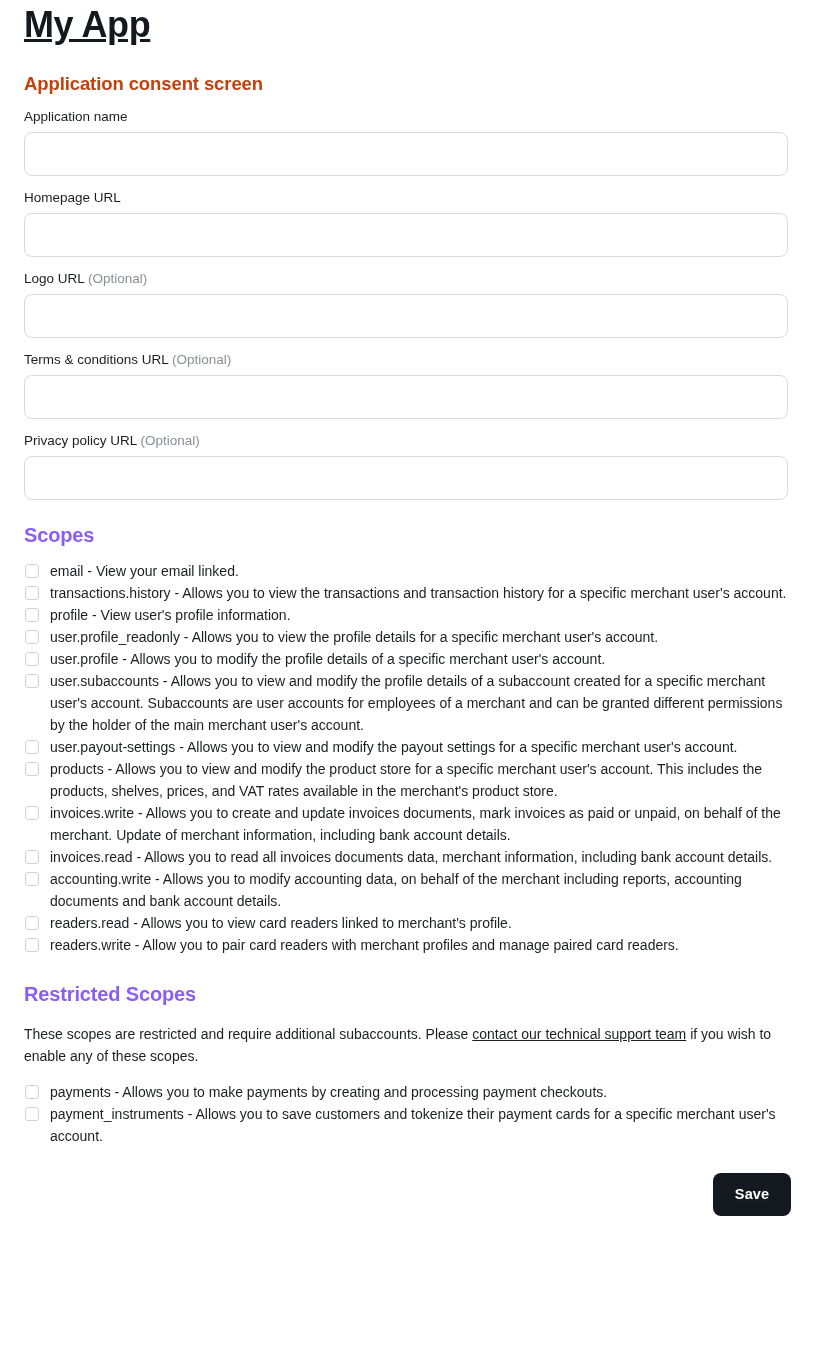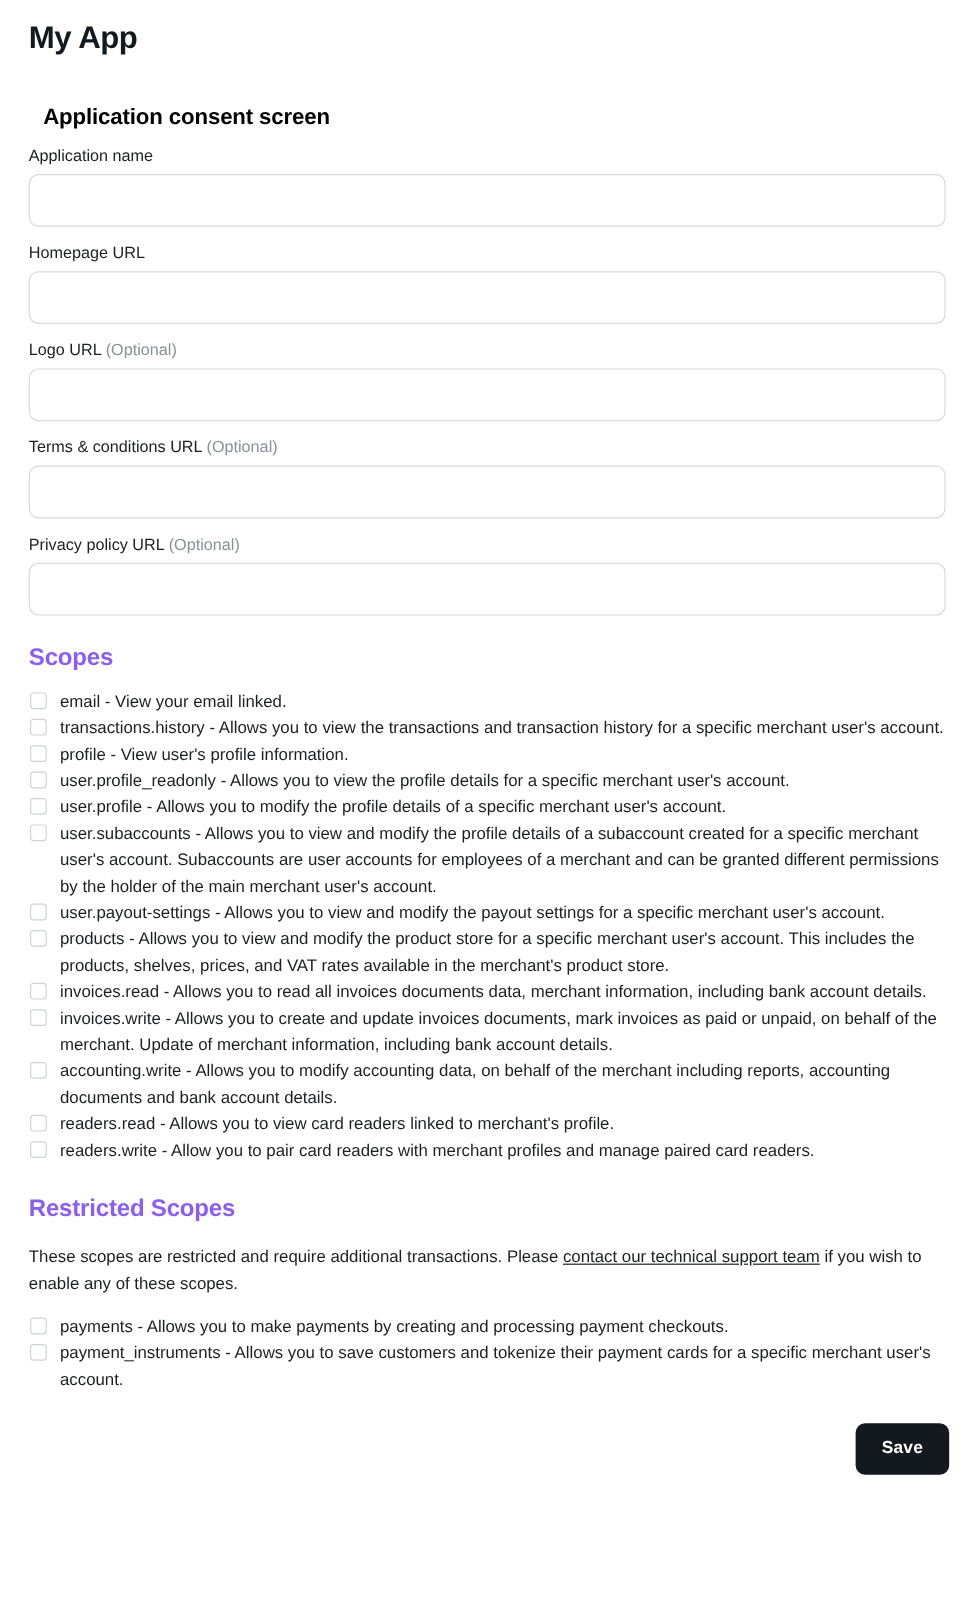--- a/index.html
+++ b/index.html
@@ -16,36 +16,37 @@
     -webkit-font-smoothing: antialiased;
     overflow: hidden;
   }
   .page {
     padding: 0 24px;
     width: 816px;
   }
 
   
   .app-title {
-    font-size: 26px;
+    font-size: 36px;
     font-weight: bold;
     line-height: 1.1;
     letter-spacing: -0.4px;
     margin: 0;
-    padding-top: 17px;
+    padding-top: 5px;
     color: #14181f;
+    text-decoration: underline;
   }
   .page-heading {
     font-size: 18.5px;
     font-weight: bold;
     line-height: 1.2;
     letter-spacing: -0.1px;
-    margin: 12px;
+    margin: 0;
     padding-top: 28px;
-    color: #000000;
+    color: #c2410c;
   }
   .section-heading {
     font-size: 20px;
     font-weight: bold;
     letter-spacing: -0.15px;
     line-height: 1.2;
     margin: 0;
     color: #8b5cf6;
   }
   #scopes-heading { padding-top: 23px; }
@@ -214,44 +215,44 @@
       <li class="scope-item">
         <input type="checkbox" class="scope-checkbox" style="">
         <span class="scope-text">user.payout-settings - Allows you to view and modify the payout settings for a specific merchant user's account.</span>
       </li>
       <li class="scope-item">
         <input type="checkbox" class="scope-checkbox" style="">
         <span class="scope-text">products - Allows you to view and modify the product store for a specific merchant user's account. This includes the products, shelves, prices, and VAT rates available in the merchant's product store.</span>
       </li>
       <li class="scope-item">
         <input type="checkbox" class="scope-checkbox" style="">
+        <span class="scope-text">invoices.write - Allows you to create and update invoices documents, mark invoices as paid or unpaid, on behalf of the merchant. Update of merchant information, including bank account details.</span>
+      </li>
+      <li class="scope-item">
+        <input type="checkbox" class="scope-checkbox" style="">
         <span class="scope-text">invoices.read - Allows you to read all invoices documents data, merchant information, including bank account details.</span>
       </li>
       <li class="scope-item">
         <input type="checkbox" class="scope-checkbox" style="">
-        <span class="scope-text">invoices.write - Allows you to create and update invoices documents, mark invoices as paid or unpaid, on behalf of the merchant. Update of merchant information, including bank account details.</span>
-      </li>
-      <li class="scope-item">
-        <input type="checkbox" class="scope-checkbox" style="">
         <span class="scope-text">accounting.write - Allows you to modify accounting data, on behalf of the merchant including reports, accounting documents and bank account details.</span>
       </li>
       <li class="scope-item">
         <input type="checkbox" class="scope-checkbox" style="">
         <span class="scope-text">readers.read - Allows you to view card readers linked to merchant's profile.</span>
       </li>
       <li class="scope-item">
         <input type="checkbox" class="scope-checkbox" style="">
         <span class="scope-text">readers.write - Allow you to pair card readers with merchant profiles and manage paired card readers.</span>
       </li>
     </ul>
 
   <h3 class="section-heading" id="restricted-heading">Restricted Scopes</h3>
 
   <p class="restricted-note">
-    <span>These scopes are restricted and require additional transactions. Please </span><a class="support-link" href="#">contact our technical support team</a><span> if you wish to enable any of these scopes.</span>
+    <span>These scopes are restricted and require additional subaccounts. Please </span><a class="support-link" href="#">contact our technical support team</a><span> if you wish to enable any of these scopes.</span>
   </p>
 
   <ul class="scope-list" id="restricted-list">
       <li class="scope-item">
         <input type="checkbox" class="scope-checkbox" style="">
         <span class="scope-text">payments - Allows you to make payments by creating and processing payment checkouts.</span>
       </li>
       <li class="scope-item">
         <input type="checkbox" class="scope-checkbox" style="">
         <span class="scope-text">payment_instruments - Allows you to save customers and tokenize their payment cards for a specific merchant user's account.</span>

